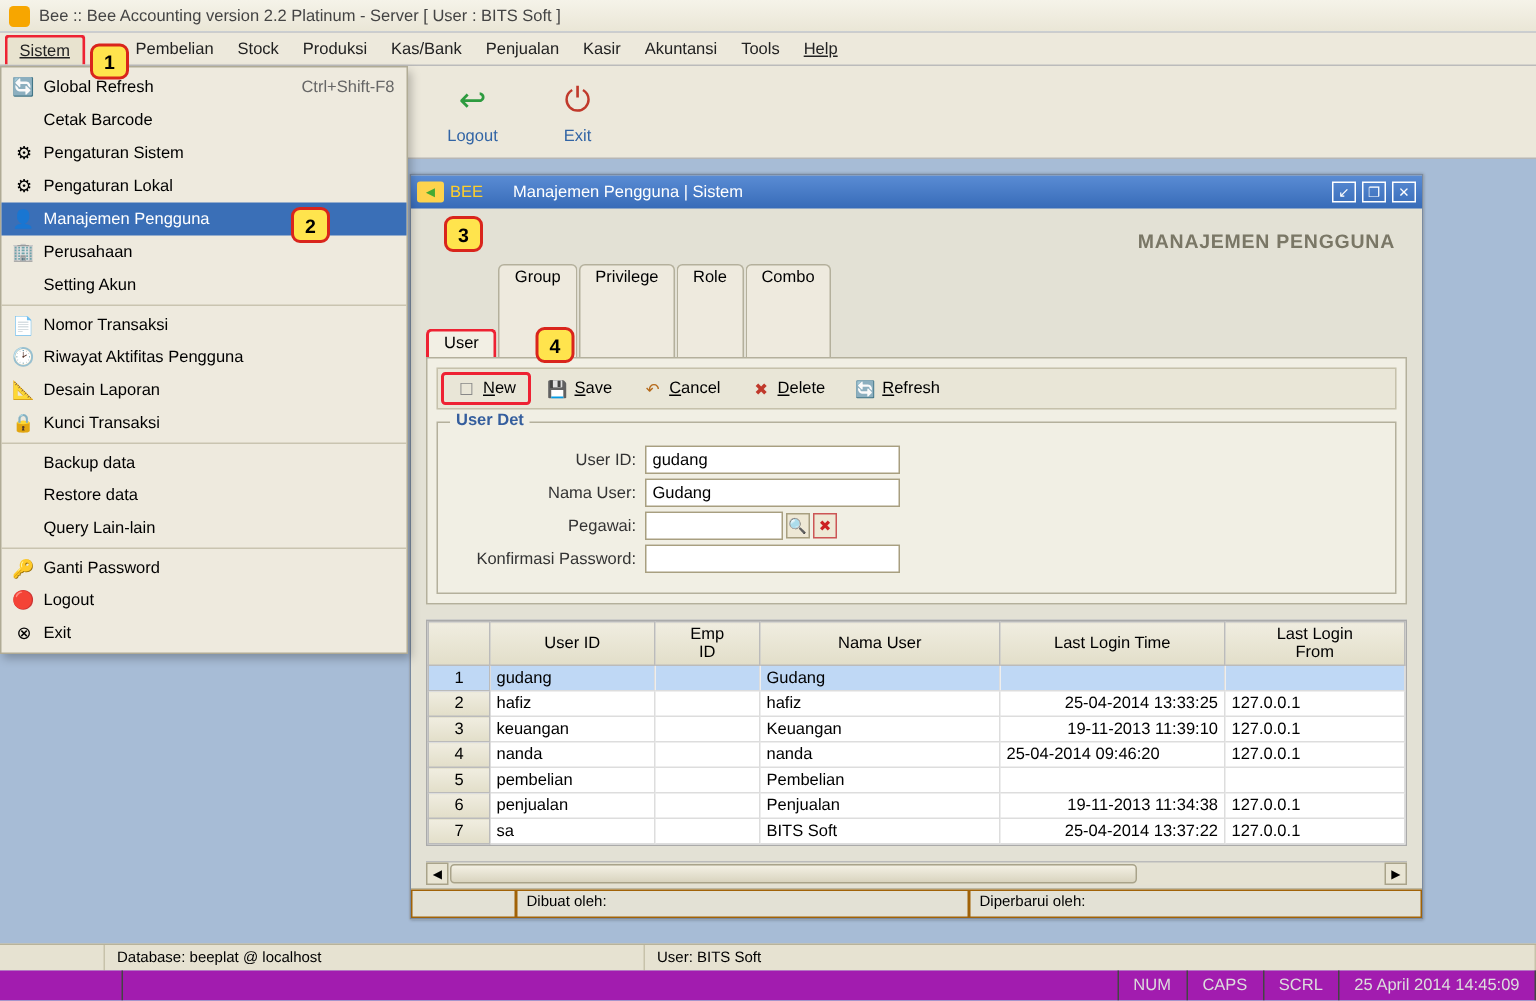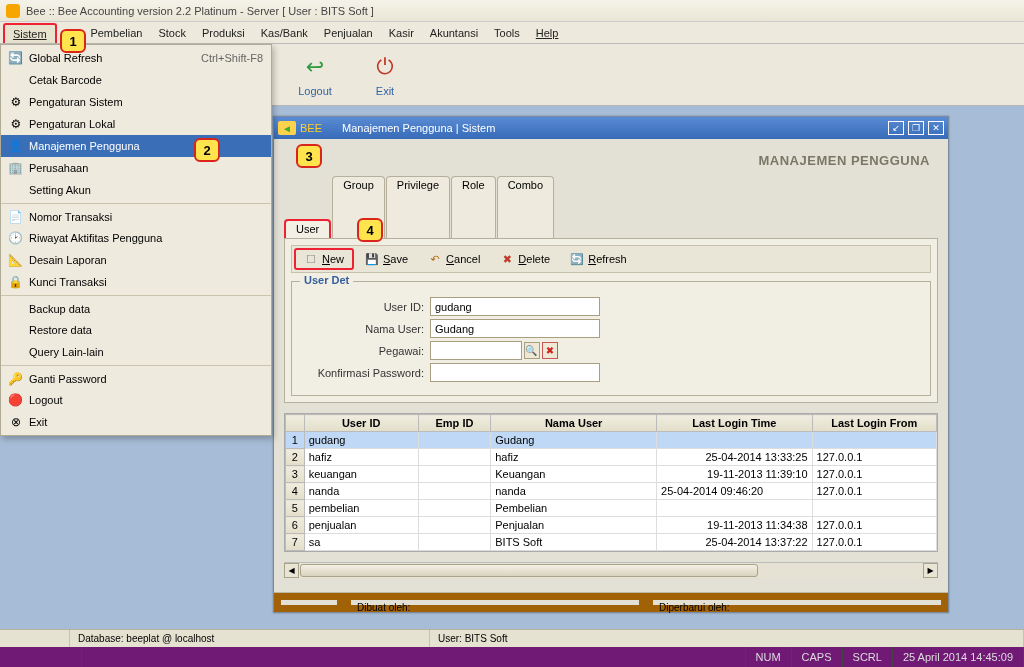--- a/index.html
+++ b/index.html
@@ -56,37 +56,37 @@
 .fieldset .legend { position:absolute; top:-8px; left:8px; background:#f1efe4; padding:0 4px; color:#355e9d; font-weight:bold; font-size:11px; }
 .frow { display:flex; align-items:center; margin:3px 0; }
 .frow label { width: 128px; text-align: right; padding-right: 6px; color:#333; }
 .frow input[type=text], .frow input[type=password] { border:1px solid #a89f80; height:19px; padding:0 4px; background:#fff; }
 .frow .w1 { width:170px; }
 .frow .w2 { width:92px; }
 .frow .ibtn { width:16px;height:17px;border:1px solid #a89f80;background:#eee8d5;margin-left:2px;display:inline-flex;align-items:center;justify-content:center;font-size:10px; }
 
 .grid { margin:10px; border:1px solid #aaa; background:#fff; }
 .grid table { border-collapse:collapse; width:100%; table-layout:fixed; }
-.grid th { background:linear-gradient(#f0ede0,#e2dec9); border:1px solid #bbb; font-weight:bold; padding:2px 4px; font-size:11px; }
+.grid th { background:linear-gradient(#f0ede0,#e2dec9); border:1px solid #bbb; font-weight:normal; padding:2px 20px; font-size:11px; }
 .grid td { border:1px solid #ddd; padding:1px 4px; font-size:11px; height:17px; overflow:hidden; text-overflow:ellipsis; white-space:nowrap; }
 .grid tr.hl td { background:#bfd8f5; }
 .grid .rownum { background:linear-gradient(#f0ede0,#e2dec9); text-align:center; width:16px; border:1px solid #bbb; }
 
 .hscroll { height:16px; background:#e5e2d3; border-top:1px solid #bbb; margin:0 10px; position:relative; }
 .hscroll .thumb { position:absolute; left:16px; top:1px; height:13px; width:70%; background:linear-gradient(#f3f0e4,#d9d4bf); border:1px solid #a9a38a; border-radius:3px; }
 .hscroll .arr { position:absolute; top:0; width:15px; height:15px; background:#e9e5d4; border:1px solid #a9a38a; display:flex;align-items:center;justify-content:center;font-size:8px; }
 .hscroll .arr.l{left:0;} .hscroll .arr.r{right:0;}
 
 .substat { position:absolute; left:0; right:0; bottom:0; height:20px; background:#e3e1d5; border-top:1px solid #bcb8a3; display:flex; }
-.substat div { border:7px solid #a16207; padding:2px 6px; font-size:10px; min-width:70px; }
+.substat div { border:1px solid #a16207; padding:2px 6px; font-size:10px; min-width:70px; }
 
 
 .statbar1 { position:absolute; left:0; bottom:20px; right:0; height:18px; background:#e6e2d1; display:flex; border-top:1px solid #b8b39b; }
 .statbar1 .cell { border-right:1px solid #c7c2aa; padding:2px 8px; font-size:10px; display:flex;align-items:center; }
-.statbar2 { position:absolute; left:0; bottom:0; right:0; height:20px; background:#701a75; color:#ddd; display:flex; align-items:center; font-size:10px; }
+.statbar2 { position:absolute; left:0; bottom:0; right:0; height:20px; background:#a21caf; color:#ddd; display:flex; align-items:center; font-size:10px; }
 .statbar2 .c { padding:0 10px; border-right:1px solid #444; height:100%; display:flex;align-items:center; }
 
 u { text-decoration: underline; }
 </style>
 </head>
 <body>
 
 <div class="titlebar">
   <div class="bee-ico"></div>
   <span>Bee :: Bee Accounting version 2.2 Platinum - Server   [ User : BITS Soft ]</span>

